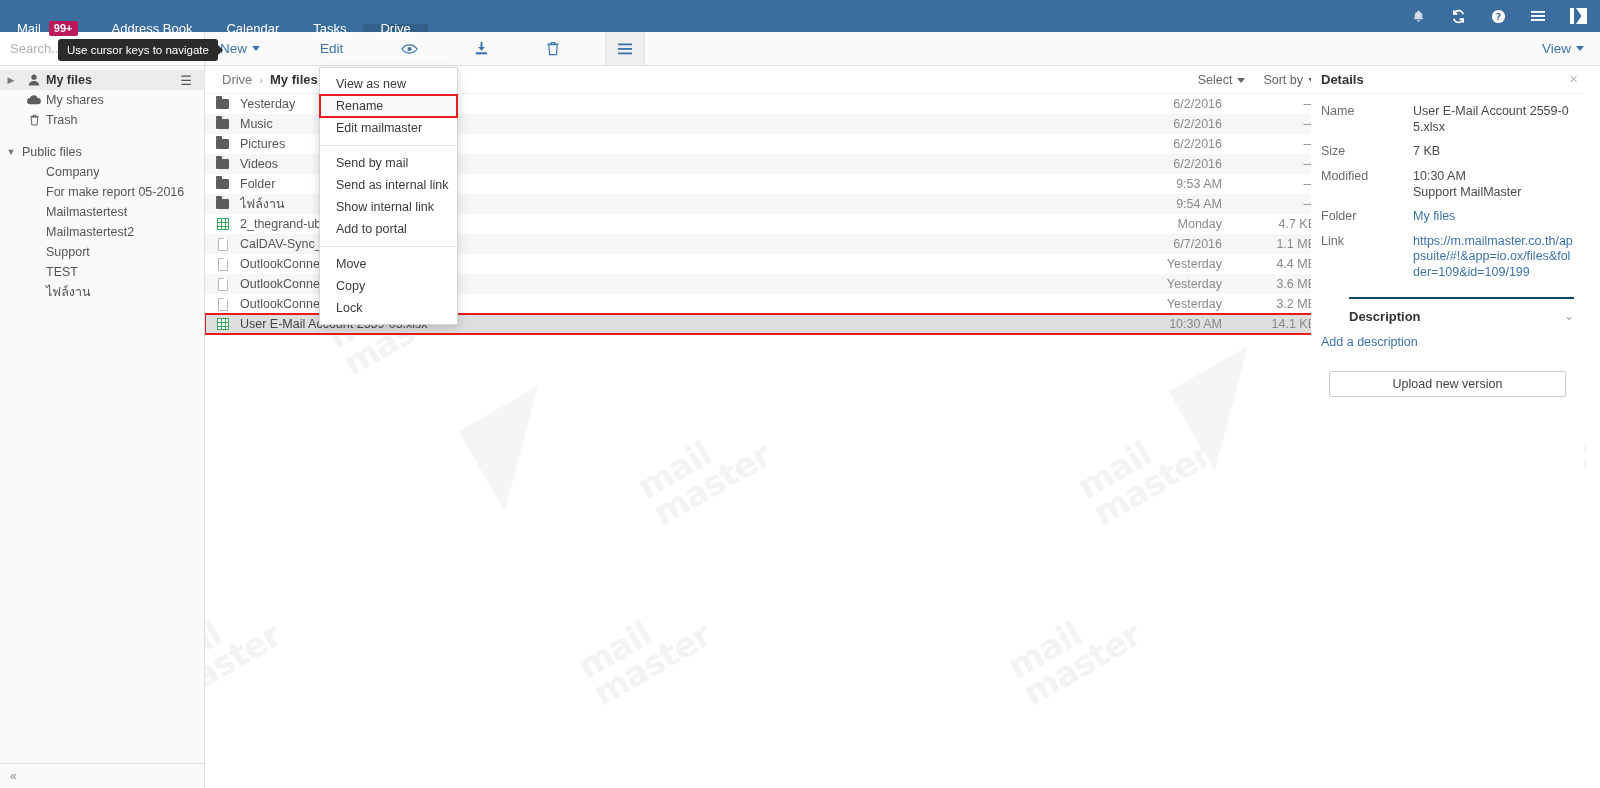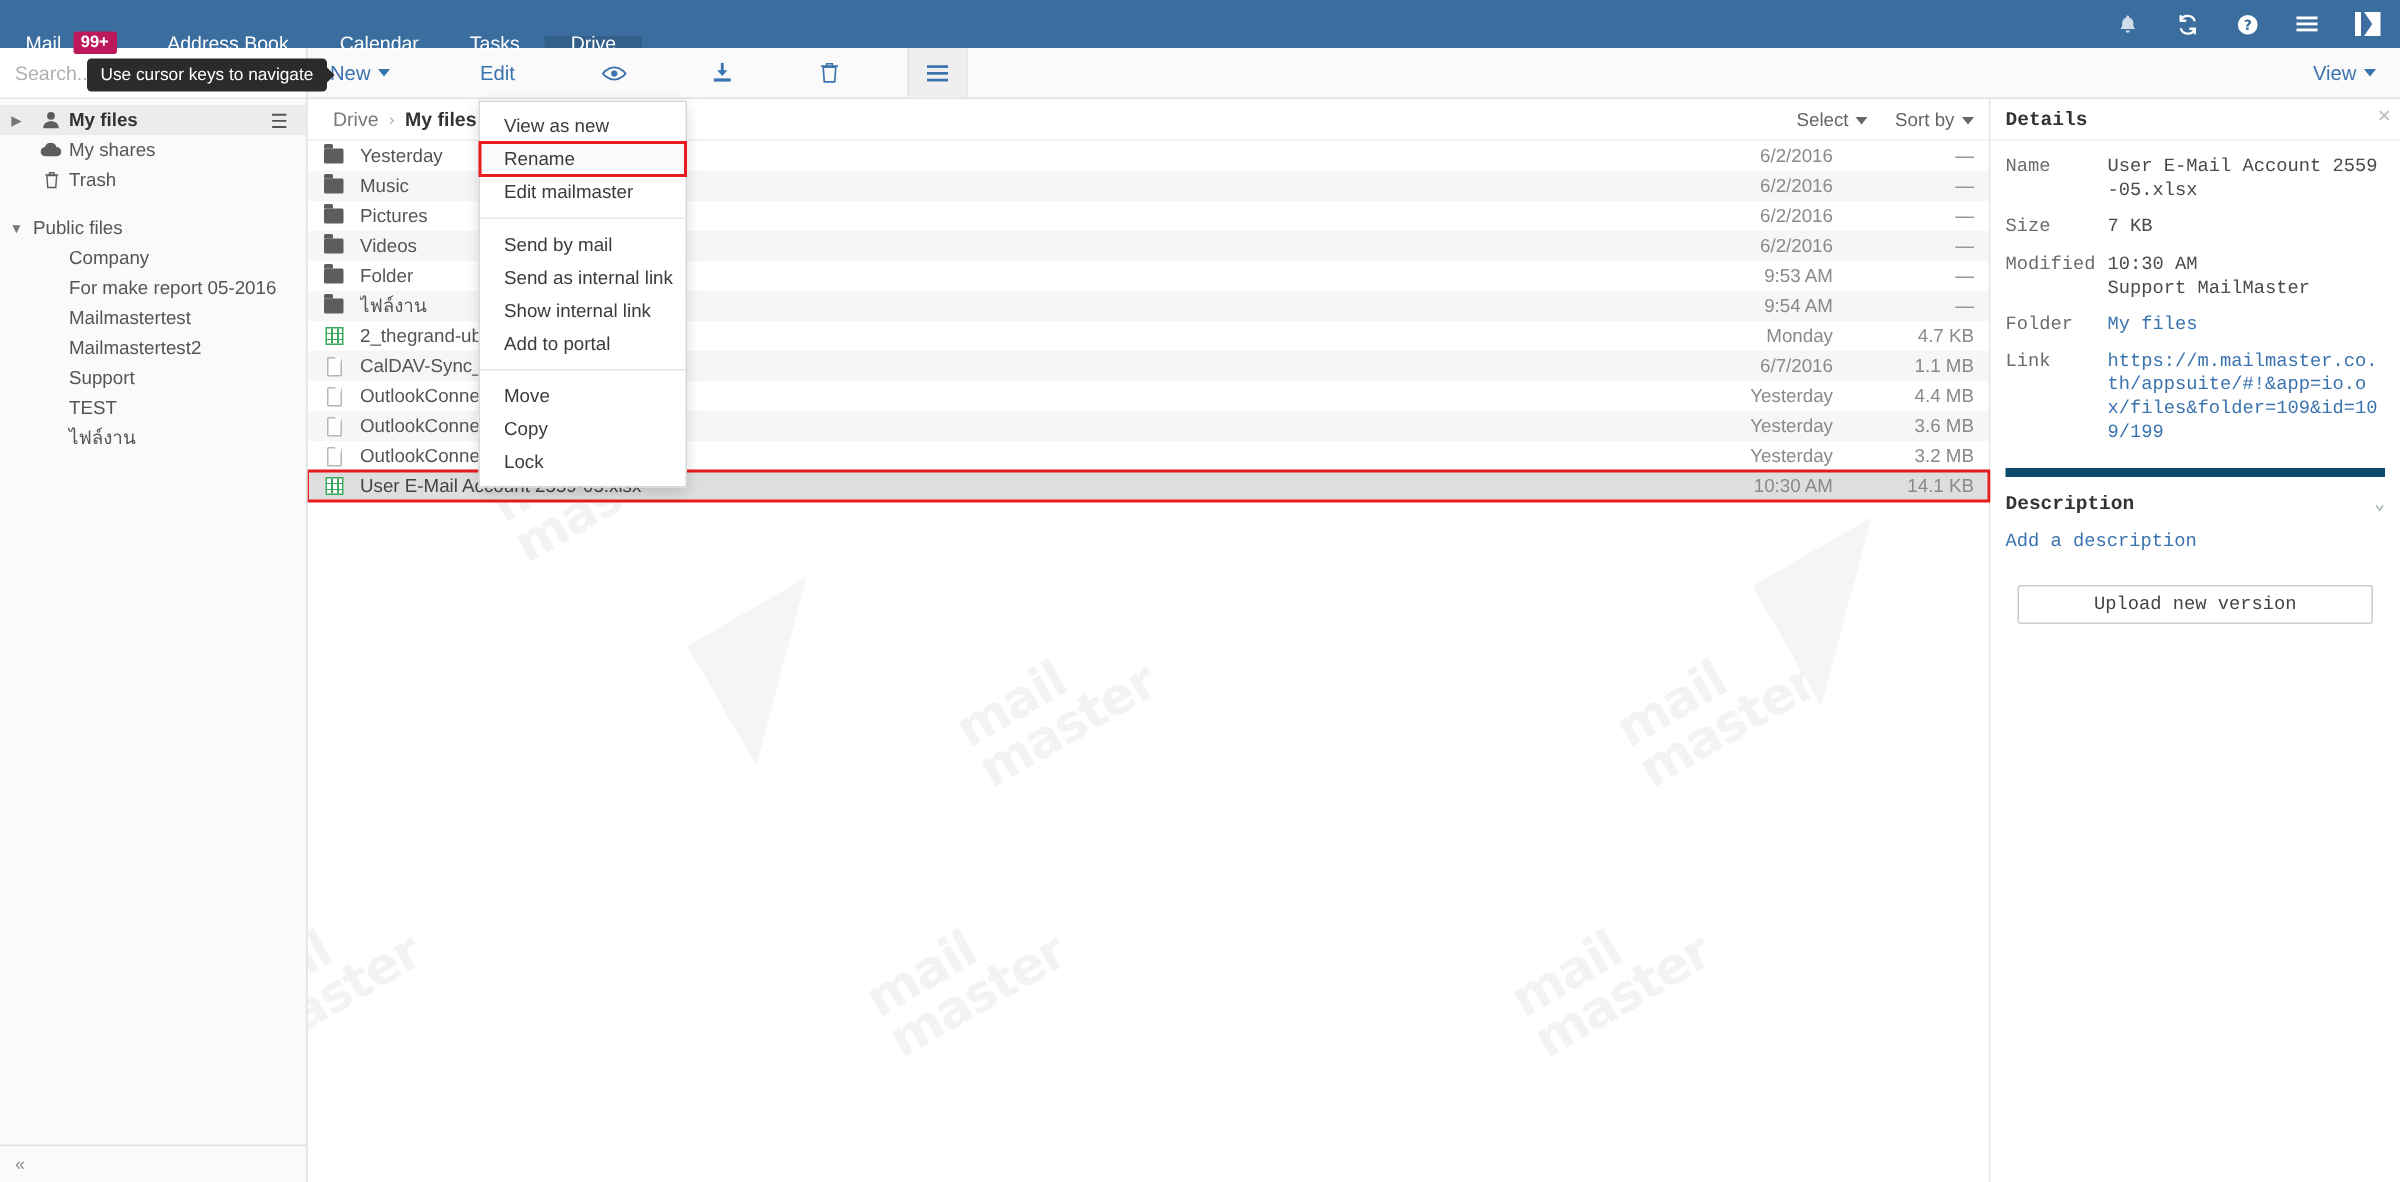--- a/index.html
+++ b/index.html
@@ -350,55 +350,56 @@
     background: #fafafa;
   }
   .ctx-sep {
     height: 1px;
     background: #e6e6e6;
     margin: 6px 0;
   }
 
   
   .details {
-    position: absolute; right: 0; top: 66px;
+    position: absolute; right: 16px; top: 66px;
     width: 273px; height: 722px;
     background: #fff;
     z-index: 15;
     font-size: 12.5px;
-    font-family: Liberation Mono, monospace;
   }
   .det-head {
     height: 28px;
     display: flex; align-items: center;
     padding: 0 10px 0 10px;
     border-bottom: 1px solid #eee;
     position: relative;
   }
   .det-title { font-weight: bold; color: #333; font-size: 13px; }
   .det-close {
     position: absolute; right: 6px; top: 5px;
     color: #bbb; font-size: 15px; cursor: pointer; line-height: 1;
   }
   .det-body { padding: 10px 10px 0 10px; }
   .det-row {
     display: flex;
     margin-bottom: 9px;
     line-height: 1.25;
+    gap: 24px;
   }
   .det-key { width: 68px; flex: 0 0 68px; color: #6c6c6c; }
   .det-val { flex: 1; color: #4a4a4a; word-break: break-all; }
   .det-val.link { color: #3b73af; cursor: pointer; }
   .det-sec {
     display: flex; align-items: center;
     justify-content: space-between;
     margin-top: 16px;
     padding: 0 0 0 0;
-    border-top: 6px solid #0c4a6e;
+    border-top: 2px solid #0c4a6e;
     padding-top: 10px;
+    margin-left: 28px;
   }
   .det-sec-title { font-weight: bold; color: #333; font-size: 13px; }
   .det-chev { color: #9aa; font-size: 12px; cursor: pointer; }
   .det-add {
     color: #3b73af;
     margin-top: 11px;
     cursor: pointer;
   }
   .det-upload {
     margin: 22px 8px 0 8px;

